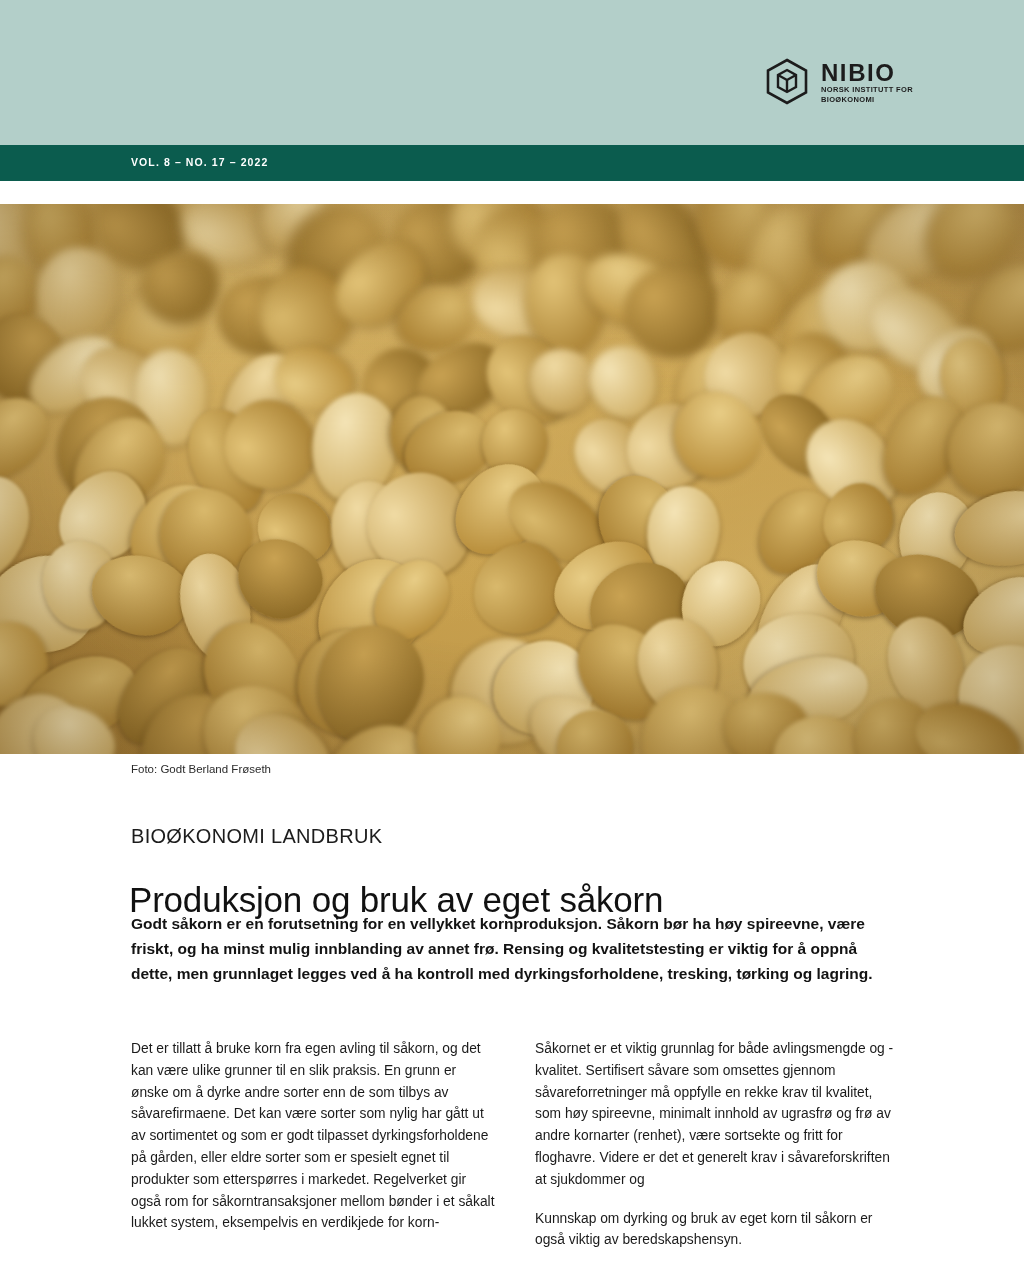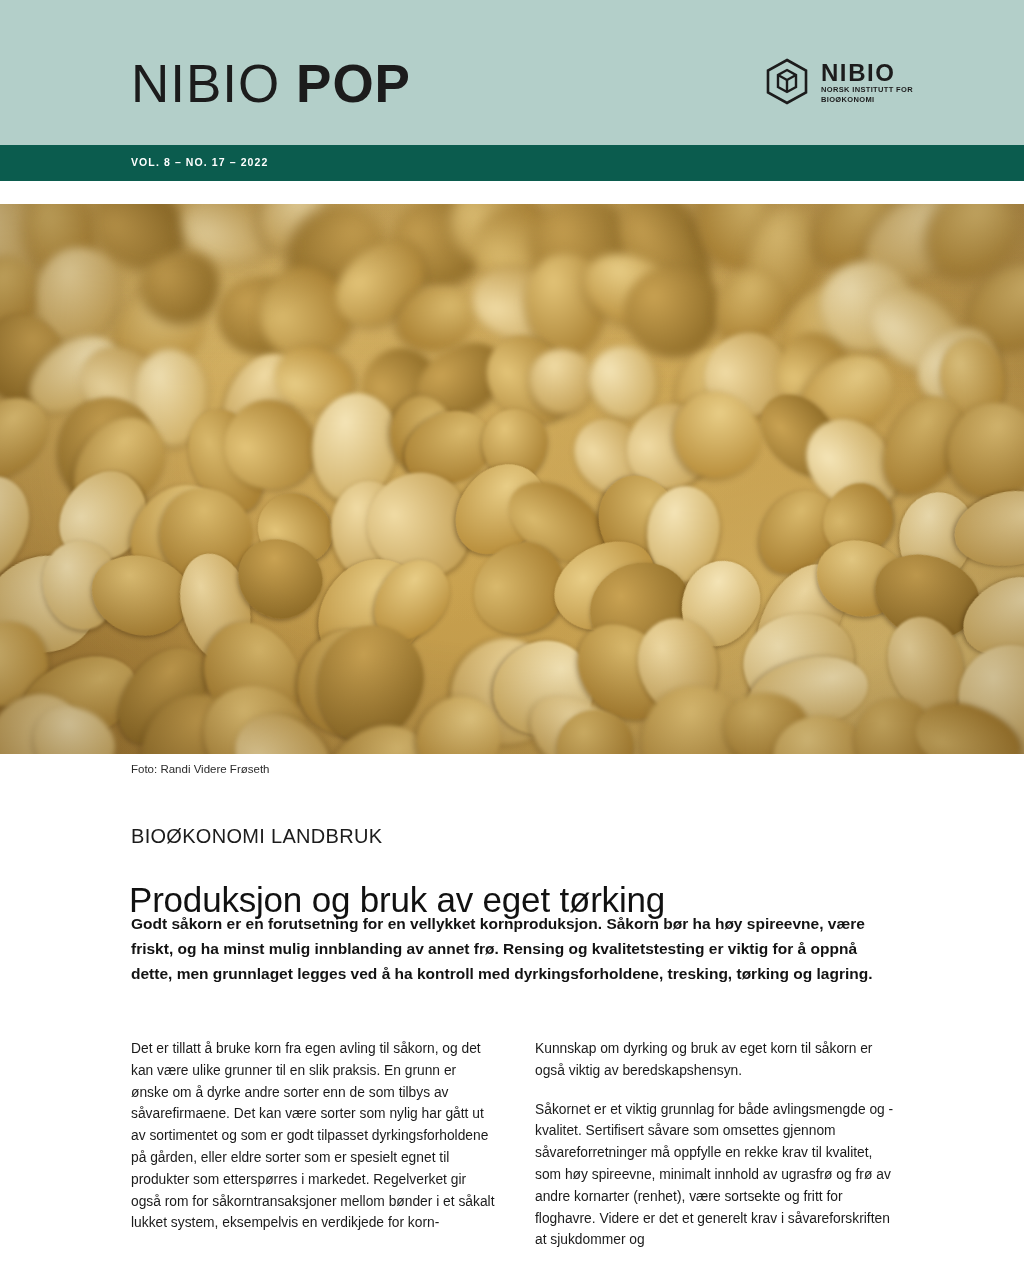--- a/index.html
+++ b/index.html
@@ -189,23 +189,20 @@
     color: #1b1b1b;
   }
   .col p {
     margin: 0 0 17px 0;
   }
 </style>
 </head>
 <body>
 
 <div class="masthead">
-  <div class="masthead-title">
-    <span>NIBIO </span><b>POP</b>
-  </div>
 
   <div class="logo-block">
     <span class="logo-mark">
       <svg width="44" height="47" viewBox="0 0 44 47" aria-hidden="true">
         <path d="M22 2 L41 12.5 L41 34.5 L22 45 L3 34.5 L3 12.5 Z" fill="none" stroke="#1c1c1c" stroke-width="2.6"></path>
         <path d="M22 12 L31 17 L31 29 L22 34 L13 29 L13 17 Z" fill="none" stroke="#1c1c1c" stroke-width="2.4"></path>
         <path d="M13 17 L22 22 L31 17" fill="none" stroke="#1c1c1c" stroke-width="2.4"></path>
         <path d="M22 22 L22 34" fill="none" stroke="#1c1c1c" stroke-width="2.4"></path>
       </svg>
     </span>
@@ -348,27 +345,27 @@
       <div class="grain" style="left:556.9px;top:506.0px;width:75.6px;height:80.9px;transform:rotate(0.3deg);filter:blur(1.80px);background:radial-gradient(ellipse at 35% 28%, #d9b96c 0%, #a87f31 78%, #7d5c20 100%);"></div>
       <div class="grain" style="left:640.6px;top:481.6px;width:107.4px;height:111.6px;transform:rotate(25.0deg);filter:blur(2.44px);background:radial-gradient(ellipse at 35% 28%, #e3c478 0%, #ab8335 78%, #7d5c20 100%);"></div>
       <div class="grain" style="left:723.5px;top:488.9px;width:83.7px;height:72.7px;transform:rotate(4.5deg);filter:blur(2.79px);background:radial-gradient(ellipse at 35% 28%, #d9b96c 0%, #a87f31 78%, #7d5c20 100%);"></div>
       <div class="grain" style="left:773.0px;top:511.5px;width:95.9px;height:89.0px;transform:rotate(2.6deg);filter:blur(2.23px);background:radial-gradient(ellipse at 35% 28%, #e8cd86 0%, #b98f3c 78%, #7d5c20 100%);"></div>
       <div class="grain" style="left:854.5px;top:493.8px;width:79.7px;height:88.9px;transform:rotate(-1.4deg);filter:blur(1.92px);background:radial-gradient(ellipse at 35% 28%, #d9b96c 0%, #a87f31 78%, #7d5c20 100%);"></div>
       <div class="grain" style="left:933.7px;top:482.1px;width:67.3px;height:107.1px;transform:rotate(-72.8deg);filter:blur(2.13px);background:radial-gradient(ellipse at 35% 28%, #d9b96c 0%, #a87f31 78%, #7d5c20 100%);"></div>
     </div>
   <div class="hero-vignette"></div>
 </div>
 
-<div class="caption">Foto: Randi Videre Frøseth</div>
+<div class="caption">Foto: Godt Berland Frøseth</div>
 
 <div class="kicker">BIOØKONOMI LANDBRUK</div>
-<h1 class="headline">Produksjon og bruk av eget tørking</h1>
+<h1 class="headline">Produksjon og bruk av eget såkorn</h1>
 <div class="lead">Godt såkorn er en forutsetning for en vellykket kornproduksjon. Såkorn bør ha høy spireevne, være friskt, og ha minst mulig innblanding av annet frø. Rensing og kvalitetstesting er viktig for å oppnå dette, men grunnlaget legges ved å ha kontroll med dyrkingsforholdene, tresking, tørking og lagring.</div>
 
 <div class="columns">
   <div class="col">
     <p>Det er tillatt å bruke korn fra egen avling til såkorn, og det kan være ulike grunner til en slik praksis. En grunn er ønske om å dyrke andre sorter enn de som tilbys av såvarefirmaene. Det kan være sorter som nylig har gått ut av sortimentet og som er godt tilpasset dyrkingsforholdene på gården, eller eldre sorter som er spesielt egnet til produkter som etterspørres i markedet. Regelverket gir også rom for såkorntransaksjoner mellom bønder i et såkalt lukket system, eksempelvis en verdikjede for korn-</p>
   </div>
   <div class="col">
+    <p>Såkornet er et viktig grunnlag for både avlingsmengde og -kvalitet. Sertifisert såvare som omsettes gjennom såvareforretninger må oppfylle en rekke krav til kvalitet, som høy spireevne, minimalt innhold av ugrasfrø og frø av andre kornarter (renhet), være sortsekte og fritt for floghavre. Videre er det et generelt krav i såvareforskriften at sjukdommer og</p>
     <p>Kunnskap om dyrking og bruk av eget korn til såkorn er også viktig av beredskapshensyn.</p>
-    <p>Såkornet er et viktig grunnlag for både avlingsmengde og -kvalitet. Sertifisert såvare som omsettes gjennom såvareforretninger må oppfylle en rekke krav til kvalitet, som høy spireevne, minimalt innhold av ugrasfrø og frø av andre kornarter (renhet), være sortsekte og fritt for floghavre. Videre er det et generelt krav i såvareforskriften at sjukdommer og</p>
   </div>
 </div>
 
 </body></html>

